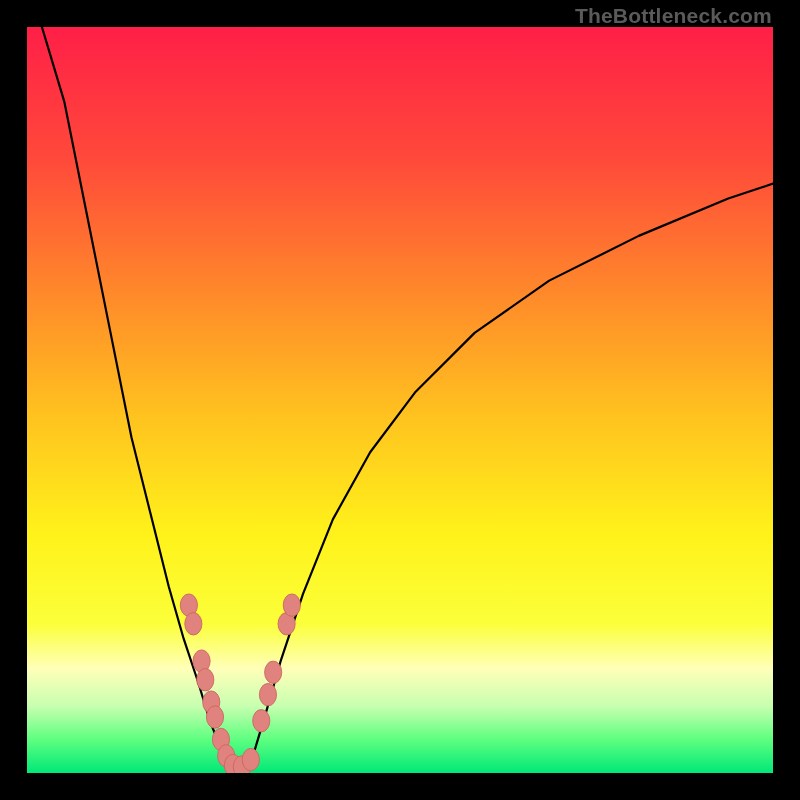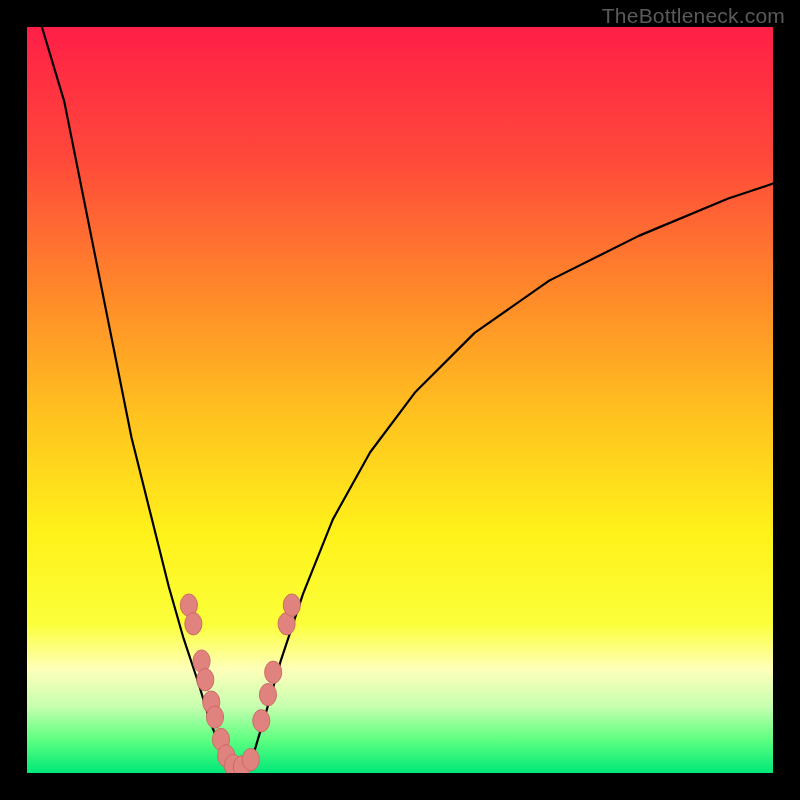--- a/index.html
+++ b/index.html
@@ -28,24 +28,24 @@
   .gradient-bg {
     position: absolute;
     left: 0;
     top: 0;
     width: 100%;
     height: 100%;
   }
   .watermark {
     position: absolute;
     top: 4px;
-    right: 15px;
+    right: 28px;
     color: #5a5a5a;
     font-size: 21px;
-    font-weight: 400;
+    font-weight: 700;
     letter-spacing: 0.2px;
   }
   svg.curves {
     position: absolute;
     left: 0;
     top: 0;
     width: 100%;
     height: 100%;
     display: block;
   }

